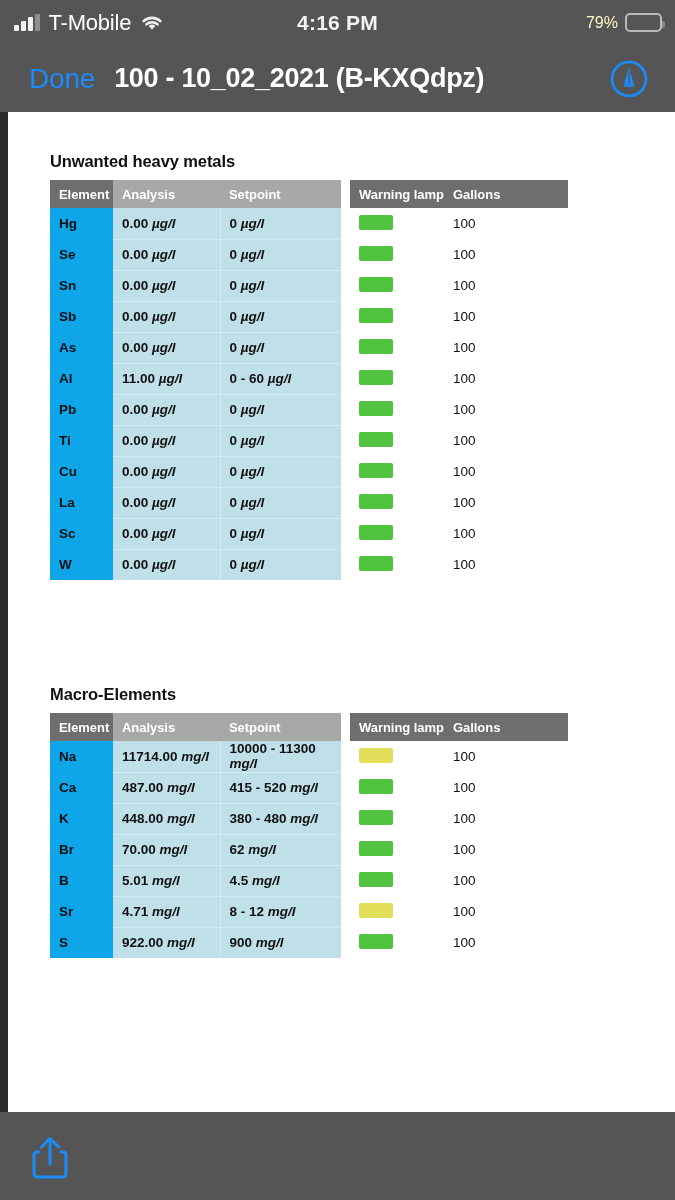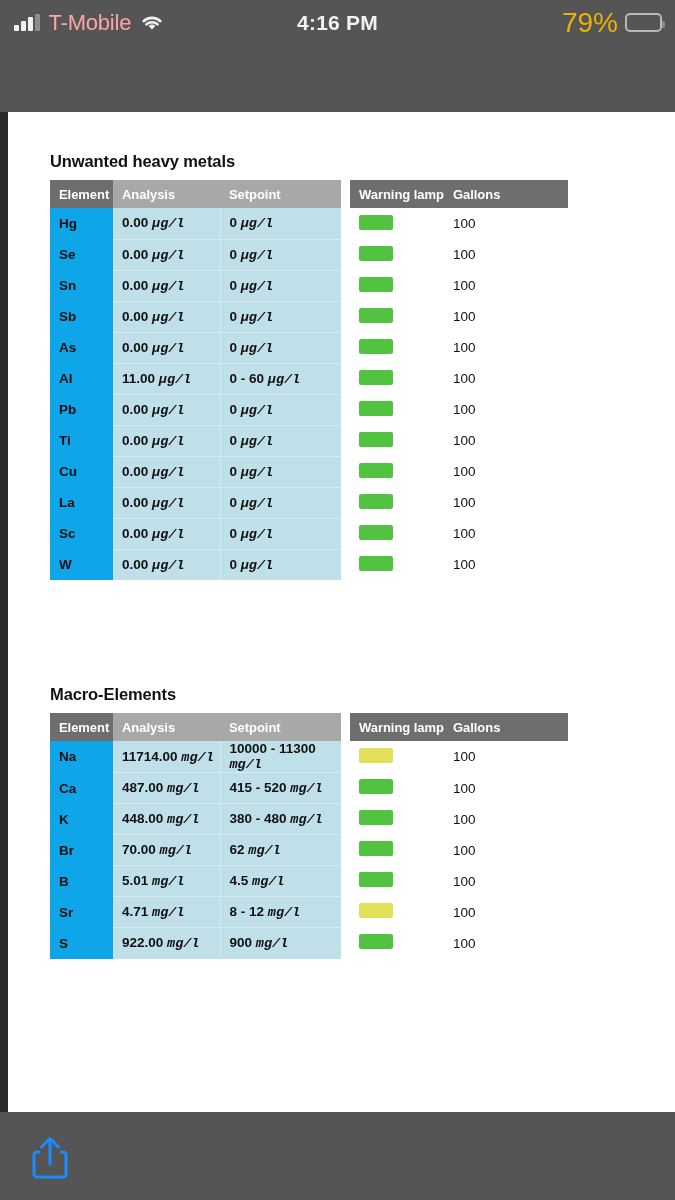--- a/index.html
+++ b/index.html
@@ -25,32 +25,32 @@
   .sb-left {
     position: absolute; left: 14px; top: 0; height: 45px;
     display: flex; align-items: center; gap: 9px;
   }
   .bars { display: flex; align-items: flex-end; gap: 2.5px; height: 17px; }
   .bars i { display:block; width: 4.5px; background: #f1f1f1; border-radius: 1px; }
   .bars i:nth-child(1){ height: 6px; }
   .bars i:nth-child(2){ height: 10px; }
   .bars i:nth-child(3){ height: 14px; }
   .bars i:nth-child(4){ height: 17px; background: #8e8e8e; }
-  .carrier { font-size: 22px; letter-spacing: -0.2px; color: #fca5a5; }
+  .carrier { font-size: 22px; letter-spacing: -0.2px; color: #ffffff; }
   .wifi { width: 24px; height: 18px; position: relative; }
   .sb-center {
     position: absolute; left: 0; right: 0; top: 0; height: 45px;
     display: flex; align-items: center; justify-content: center;
     font-size: 21px; font-weight: 700; color: #f2f2f2; letter-spacing: 0.2px;
   }
   .sb-right {
     position: absolute; right: 13px; top: 0; height: 45px;
     display: flex; align-items: center; gap: 7px;
   }
-  .batt-pct { font-size: 28px; color: #eab308; }
+  .batt-pct { font-size: 16px; color: #fef9c3; }
   .batt {
     width: 37px; height: 19px; border: 2px solid #b9b9b9;
     border-radius: 5px; position: relative; padding: 2px;
   }
   .batt .fill { height: 100%; width: 79%; background: #f4f4f4; border-radius: 2.5px; }
   .batt .cap {
     position: absolute; right: -5px; top: 5.5px; width: 3px; height: 7px;
     background: #8a8a8a; border-radius: 0 2px 2px 0;
   }
 
@@ -112,21 +112,21 @@
   }
   td.c-setpoint { border-left: 1px solid #d5eaf1; }
   tr:last-child td.c-analysis, tr:last-child td.c-setpoint { border-bottom: none; }
   td.c-spacer { background: #ffffff; padding: 0; }
   td.c-lamp { background: #ffffff; text-align: left; padding-left: 21px; }
   td.c-gallons { background: #ffffff; font-weight: normal; font-size: 13.5px; padding-left: 14px; }
 
   .lamp {
     display: inline-block; width: 34px; height: 15px; border-radius: 2px;
   }
-  .unit-i { font-style: italic; font-family: Liberation Mono, monospace; }
+  .unit-i { font-style: italic; }
 
   
   .toolbar {
     position: absolute; left: 0; bottom: 0; width: 675px; height: 88px;
     background: #555555;
   }
   .share-btn {
     position: absolute; left: 28px; top: 22px; width: 44px; height: 46px;
     cursor: pointer;
   }
@@ -159,20 +159,32 @@
     </div>
     <div class="sb-center">4:16 PM</div>
     <div class="sb-right">
       <span class="batt-pct">79%</span>
       <span class="batt">
         <span class="fill"></span><span class="cap"></span>
       </span>
     </div>
   </div>
 
+  <div class="navbar">
+    <span class="done-btn">Done</span>
+    <span class="nav-title">100 - 10_02_2021 (B-KXQdpz)</span>
+    <span class="markup-btn">
+      <svg width="40" height="40" viewBox="0 0 40 40">
+        <circle cx="20" cy="20" r="17" stroke="#1b8cfc" stroke-width="2.6" fill="none"></circle>
+        <path d="M20 8.5 L25 25.5 L15 25.5 Z" fill="#1b8cfc"></path>
+        <path d="M20 12.5 L20 25" stroke="#555555" stroke-width="1.2"></path>
+        <rect x="15" y="25.5" width="10" height="2.2" fill="#1b8cfc"></rect>
+      </svg>
+    </span>
+  </div>
 
   <div class="left-gutter"></div>
   <div class="page-wrap">
     <div class="page">
 
       <div class="section" style="top:40px">
         <div class="section-title">Unwanted heavy metals</div>
         <table class="grid">
           <colgroup>
             <col style="width:63px">

